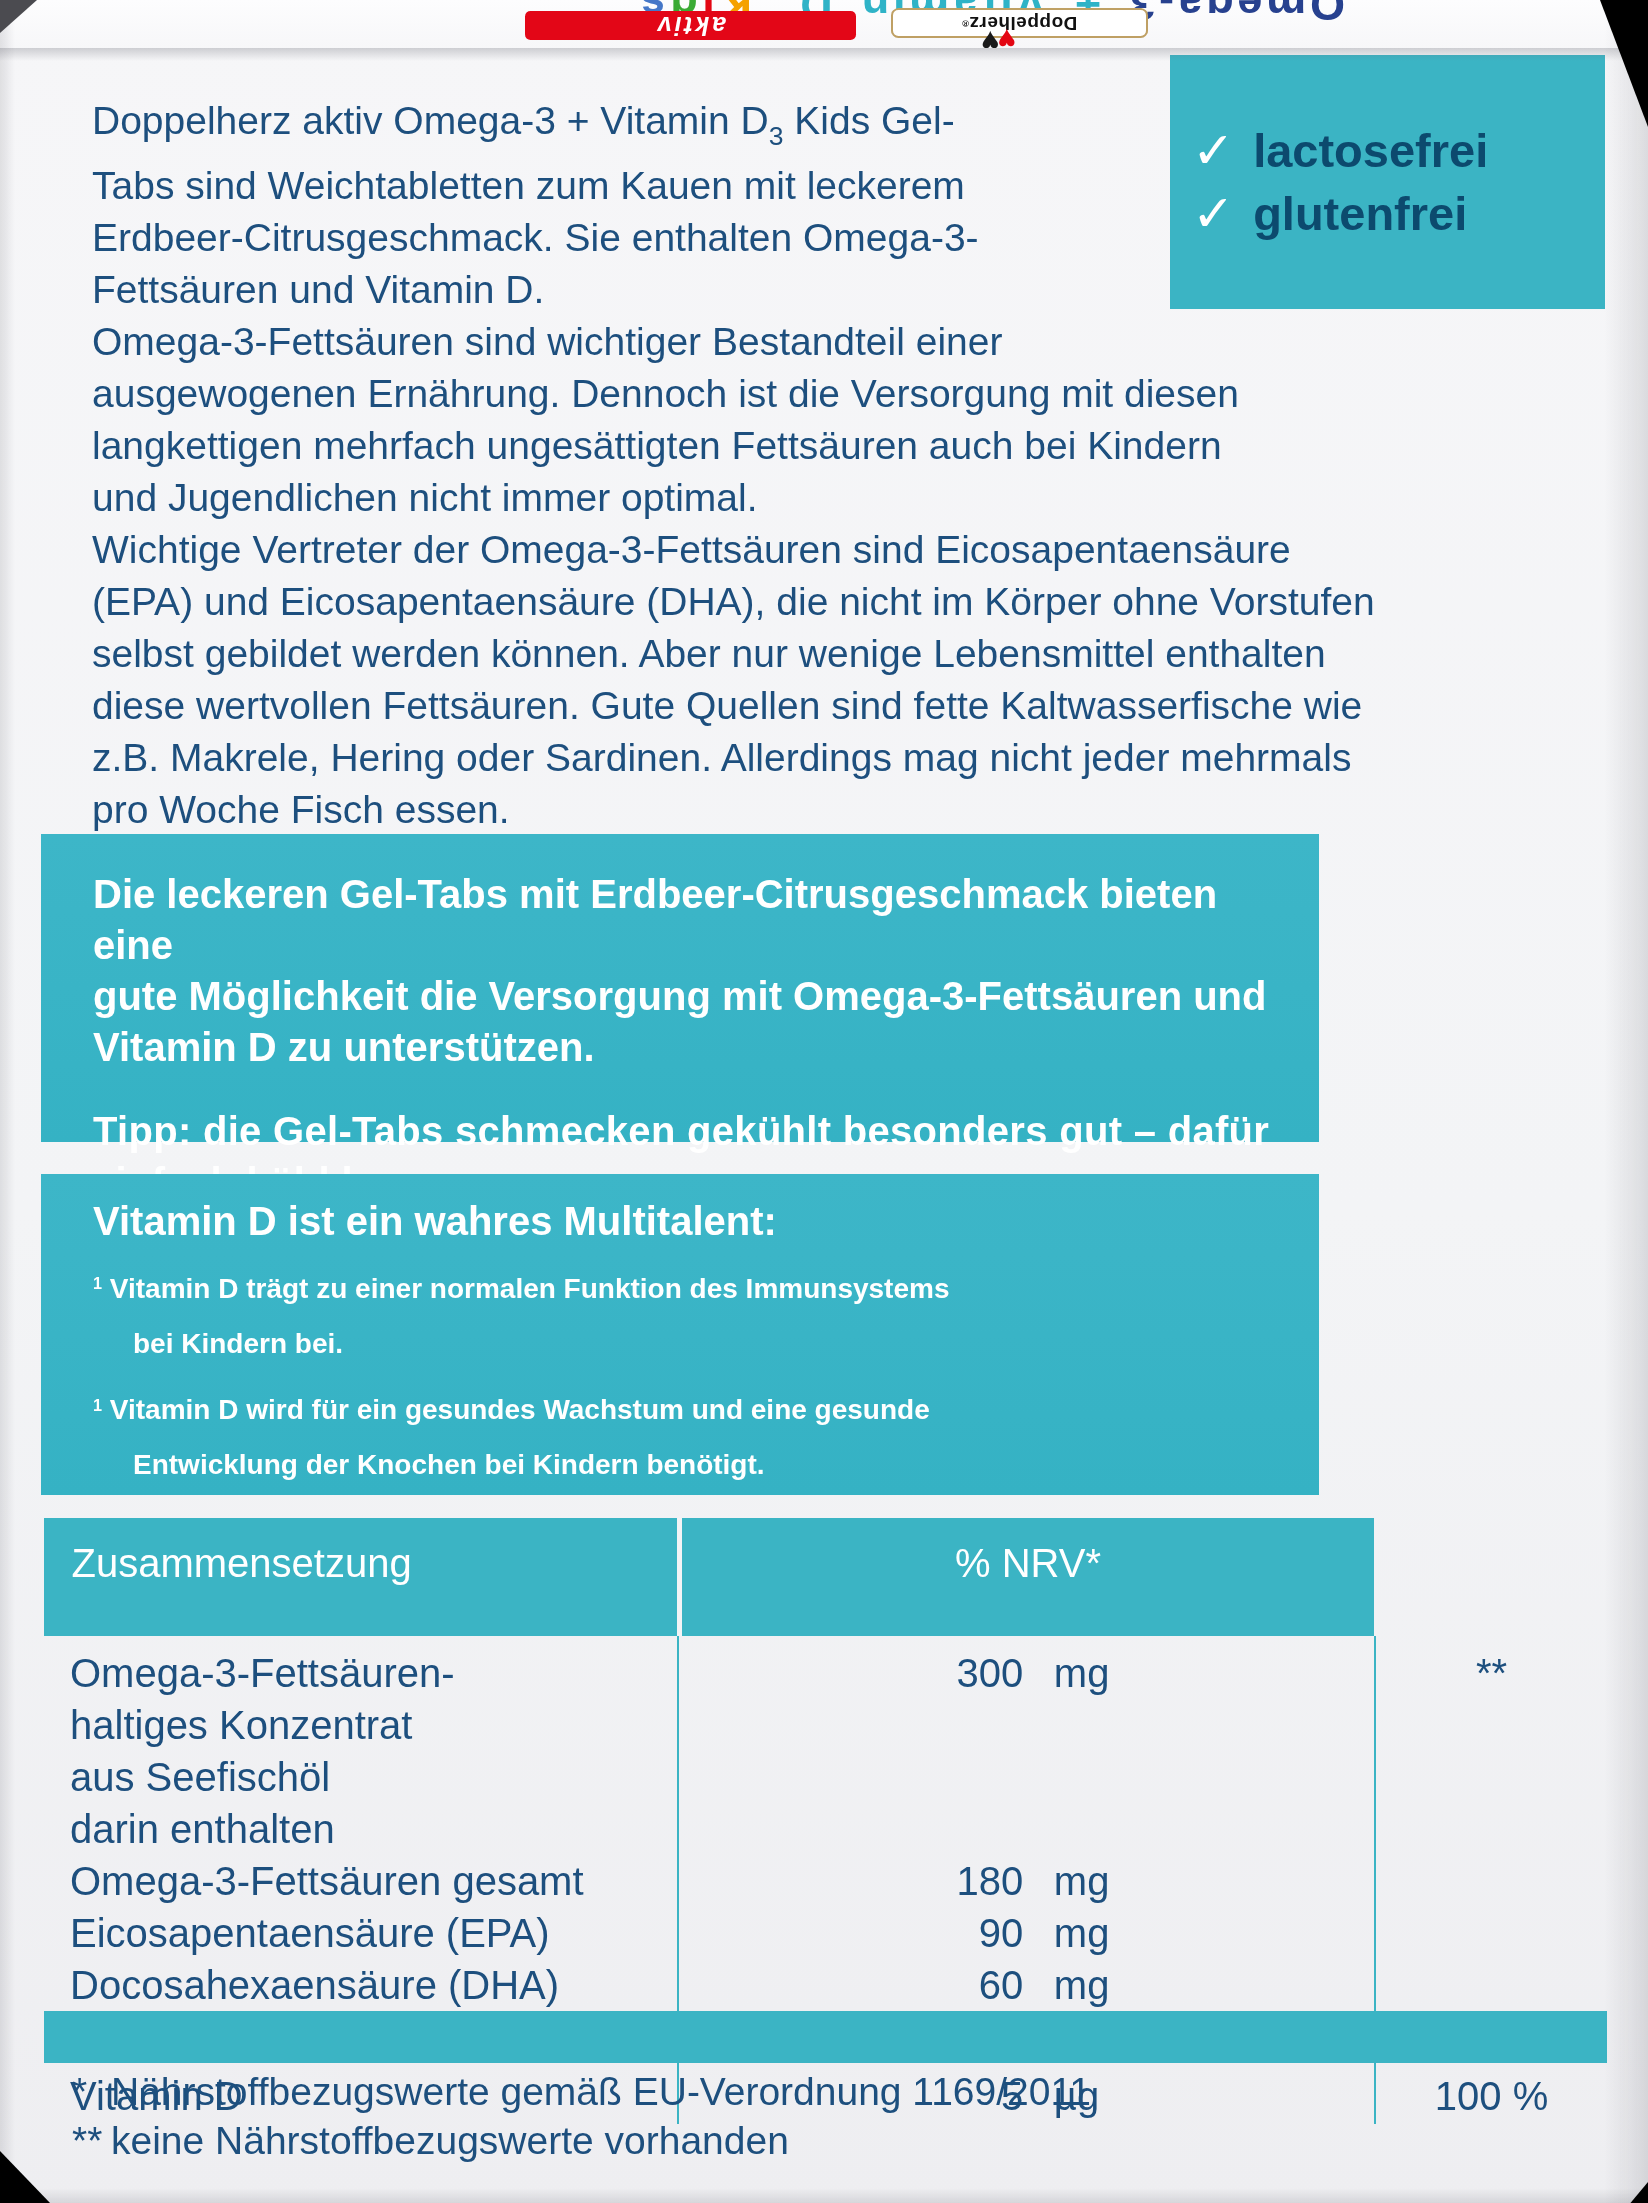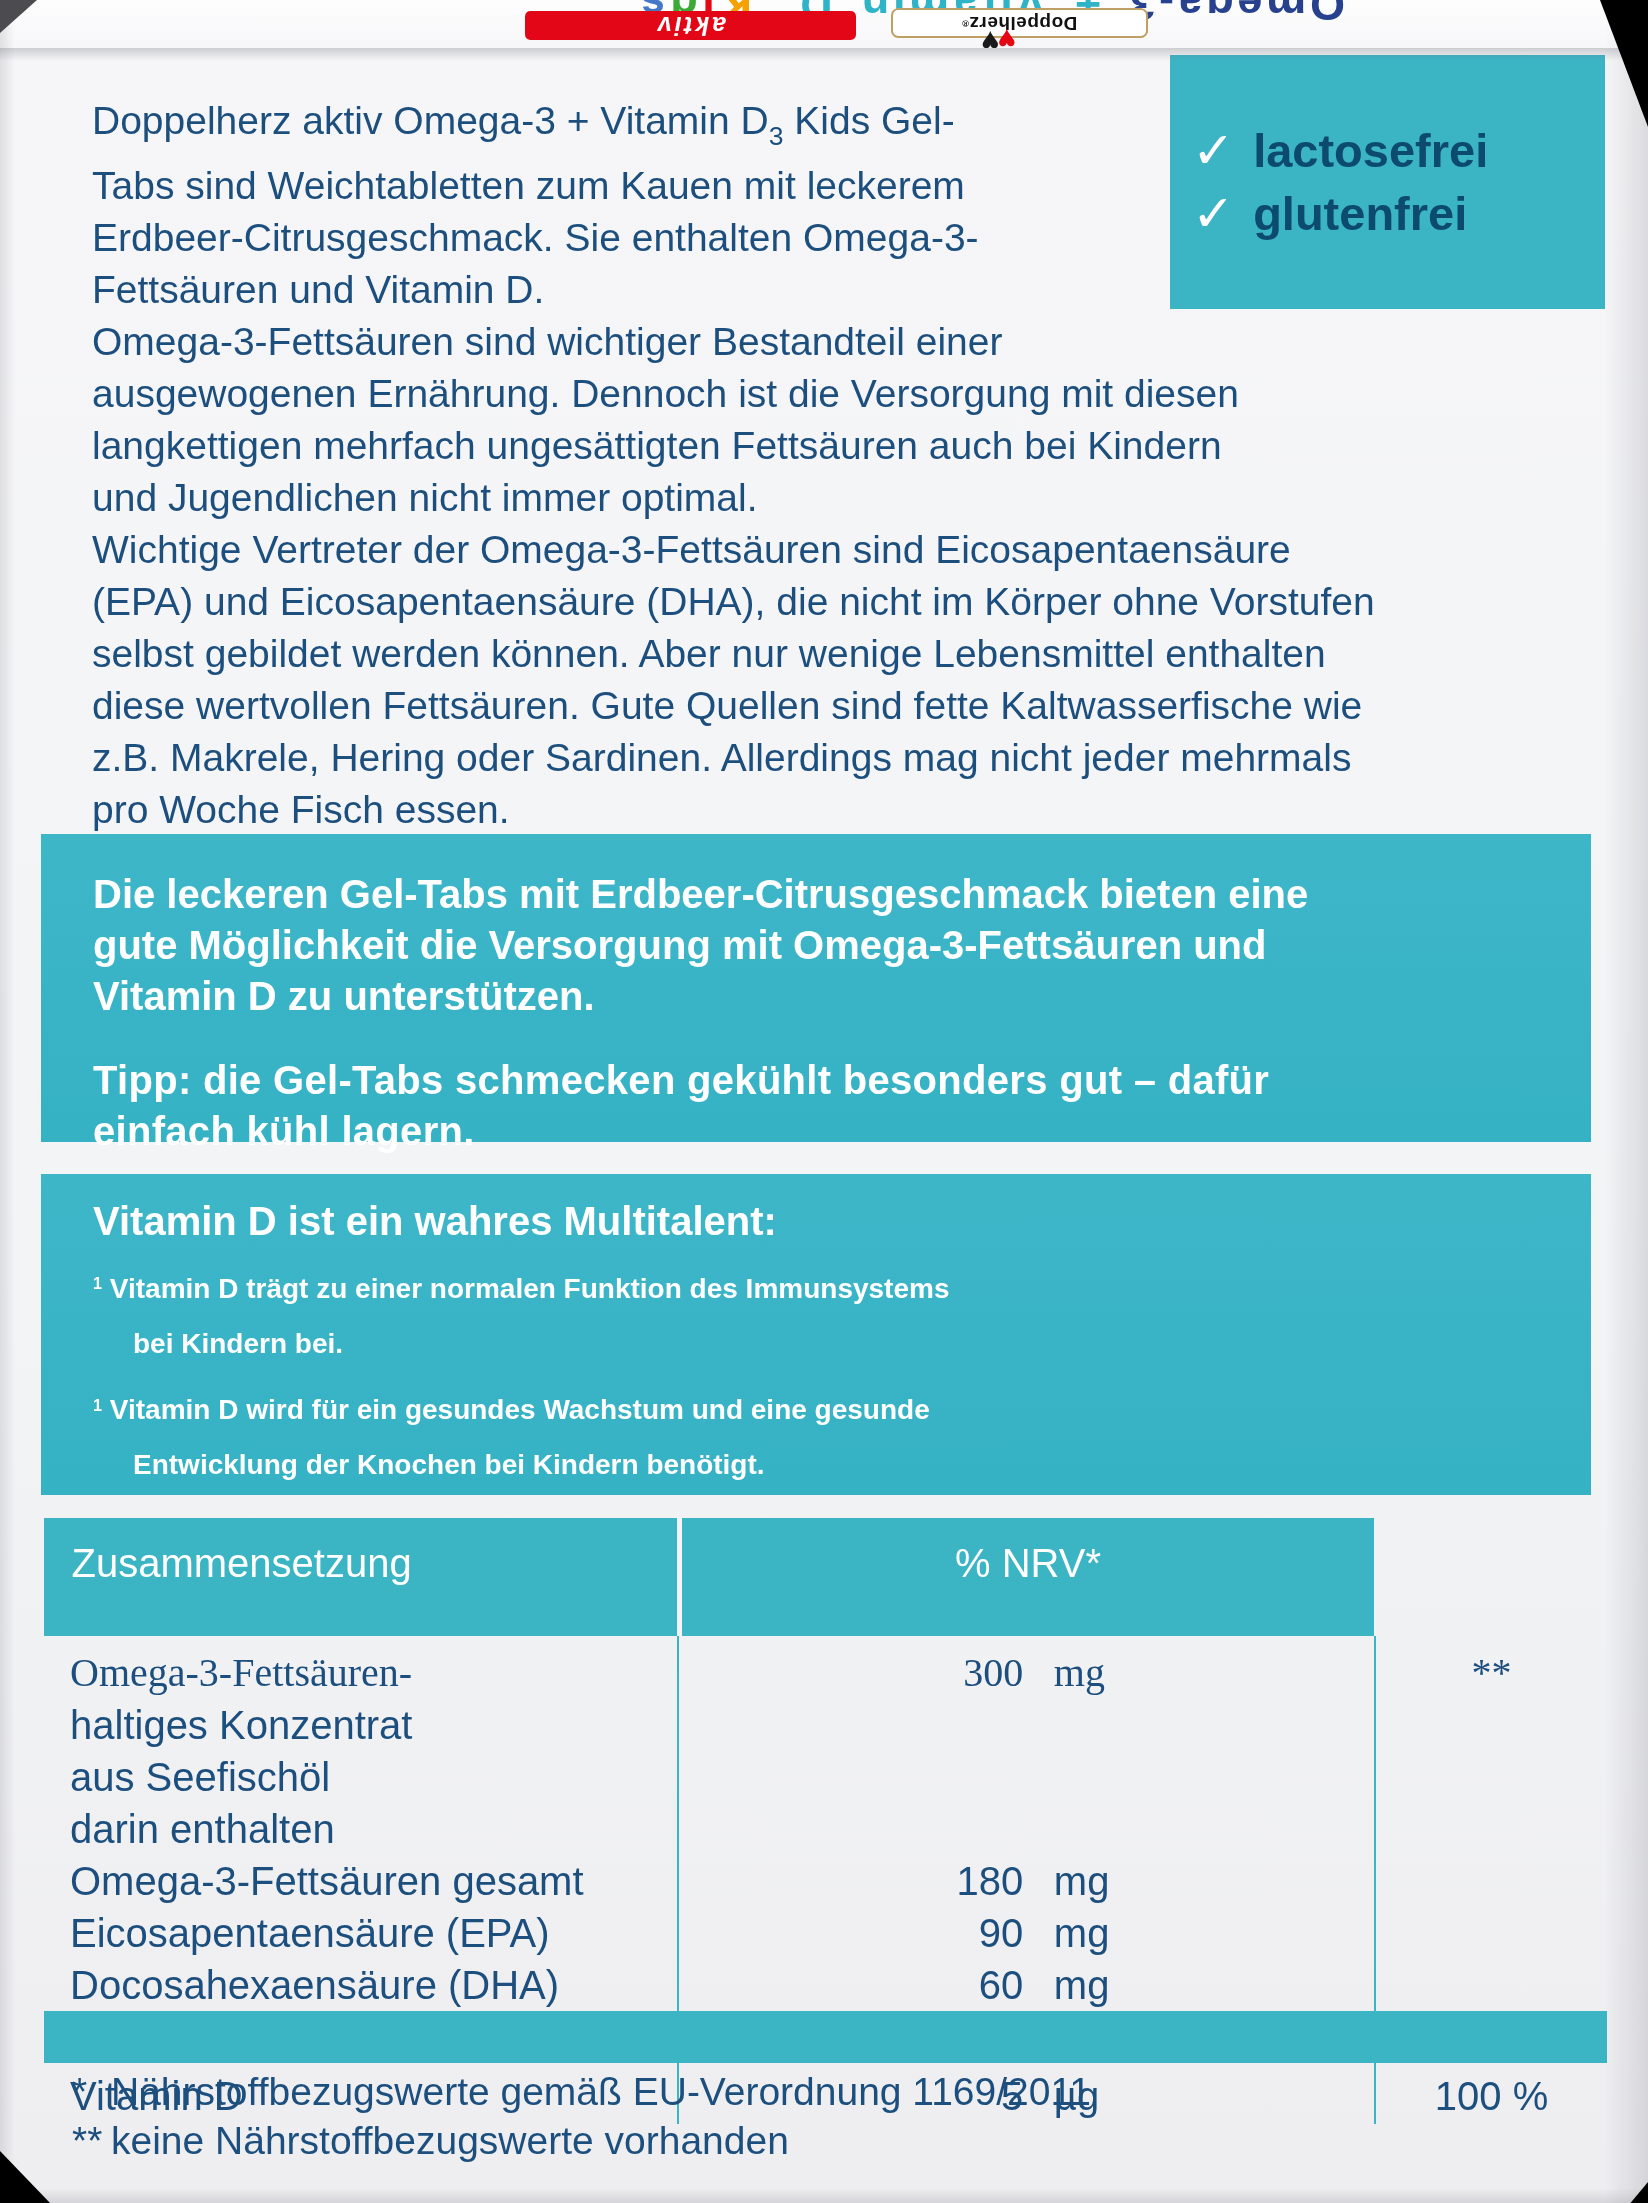--- a/index.html
+++ b/index.html
@@ -41,21 +41,21 @@
   .claims-badge{float:right;width:435px;height:254px;margin:0 0 31px 40px;
     background:#3bb4c4;display:flex;flex-direction:column;justify-content:center;gap:9.2px;
     padding-left:22px;box-sizing:border-box;}
   .claim-row{display:flex;align-items:center;gap:18.4px;}
   .claim-check{font-family:"DejaVu Sans",sans-serif;color:#fff;font-size:51px;line-height:51px;}
   .claim-label{color:#0c4a6e;font-size:47px;font-weight:700;line-height:53px;}
   .intro p{margin:0;font-size:39px;line-height:52px;color:#1d4f7e;}
   .intro p.first{margin-top:40px;}
   .intro sub{font-size:68%;position:relative;bottom:-0.08em;}
   
-  .teal-box{position:absolute;left:41px;width:1550px;background:linear-gradient(180deg,#3db6c8,#35b2c4);
+  .teal-box{position:absolute;left:41px;width:1278px;background:linear-gradient(180deg,#3db6c8,#35b2c4);
     box-sizing:border-box;color:#fff;z-index:2;}
   .box1{top:834px;height:308px;padding:35px 46px 0 52px;}
   .box1 .main{font-size:40px;font-weight:700;line-height:51px;margin:0;}
   .box1 .tip{font-size:40px;font-weight:700;line-height:51px;margin:33px 0 0 0;letter-spacing:0.3px;}
   .box2{top:1174px;height:321px;padding:22px 46px 0 52px;}
   .box2 .heading{font-size:40px;font-weight:700;line-height:51px;margin:0;}
   .box2 .bullet{font-size:28px;font-weight:700;line-height:51px;margin:15.6px 0 0 0;
     padding-left:40px;text-indent:-40px;}
   .box2 .bullet sup{font-size:58%;vertical-align:baseline;position:relative;top:-0.5em;}
   
@@ -65,21 +65,21 @@
   .t-head .h1{padding-left:27.5px;}
   .t-head .h2,.t-head .h3{text-align:center;border-left:5.5px solid #f3f4f6;}
   .t-body{display:grid;grid-template-columns:633px 697px 233px;}
   .t-body>div{box-sizing:border-box;min-height:52px;line-height:52px;}
   .t-body .c2,.t-body .c3{border-left:2.8px solid #3bb4c4;gap:16px;}
   .t-body .lab{padding-left:26px;}
   .t-body .val{display:flex;justify-content:center;}
   .t-body .val .n{width:92px;text-align:right;padding-right:14.7px;}
   .t-body .val .u{width:68px;text-align:left;}
   .t-body .nrv{text-align:center;}
-  .t-body .pt{padding-top:11px;min-height:63px;font-family:Liberation Serif, serif;}
+  .t-body .pt{padding-top:11px;min-height:63px;}
   .t-sep{grid-column:1 / -1;height:6.4px;background:#3bb4c4;}
   .t-body .last{min-height:61px;padding-top:7.3px;}
   
   .footnotes{position:absolute;left:72px;top:2070px;z-index:2;color:#1d4f7e;font-size:39px;line-height:44px;}
   .fn-row{display:grid;grid-template-columns:39px auto;margin-bottom:4.6px;}
   
   .corner{position:absolute;z-index:9;pointer-events:none;}
   .corner-tl{left:0;top:0;width:37px;height:33px;background:#4b4b50;
     clip-path:polygon(0 0,100% 0,0 100%);}
   .corner-tr{right:0;top:0;width:48px;height:127px;background:#000;

